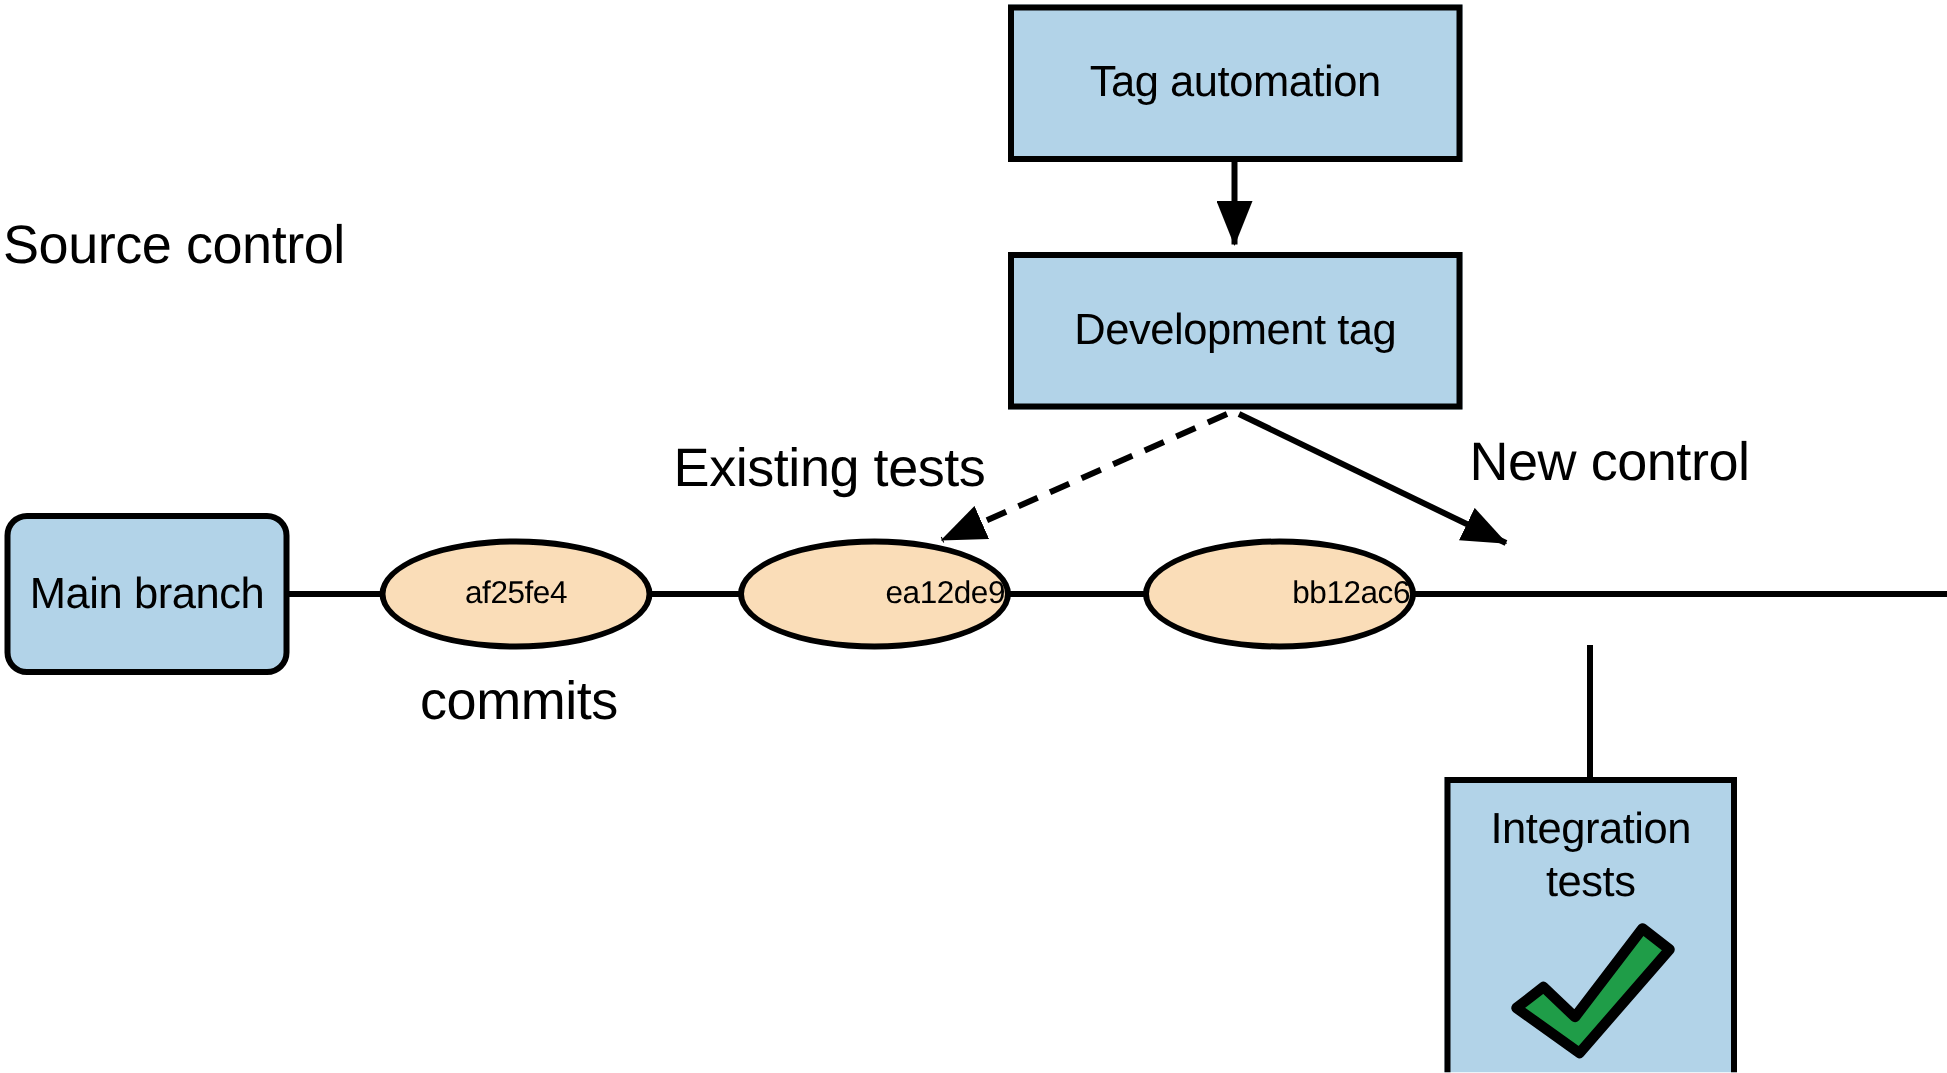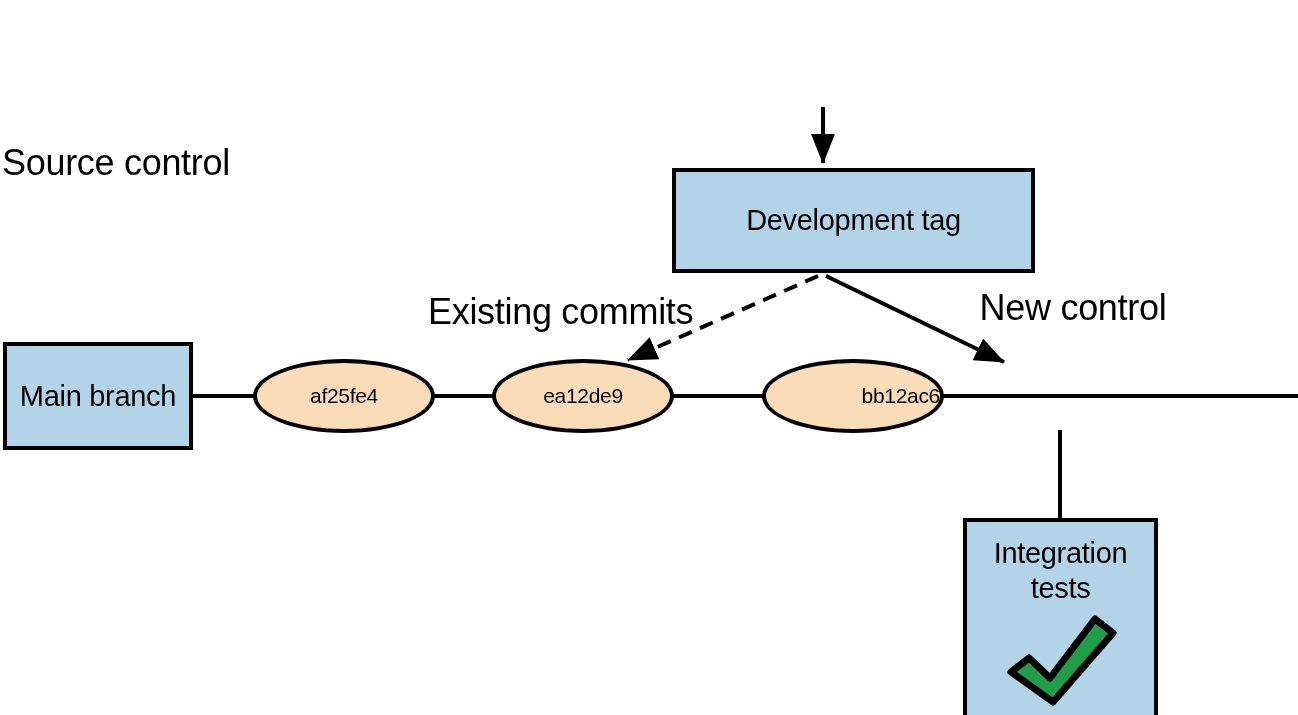--- a/index.html
+++ b/index.html
@@ -70,38 +70,42 @@
 
     <line x1="818" y1="276" x2="628" y2="360" stroke="#000" stroke-width="4" stroke-dasharray="14 9" marker-end="url(#arrow)"></line>
 
     <line x1="826" y1="276" x2="1004" y2="362" stroke="#000" stroke-width="4" marker-end="url(#arrow)"></line>
 
     <line x1="1060" y1="430" x2="1060" y2="520" stroke="#000" stroke-width="4"></line>
   </svg>
 
   <div class="freelabel" style="left:2px;top:142px;">Source control</div>
 
-  <div class="freelabel centerlabel" style="left:428px;top:291px;width:250px;">Existing commits</div>
+  <div class="freelabel centerlabel" style="left:428px;top:291px;width:250px;">Existing tests</div>
 
   <div class="freelabel centerlabel" style="left:958px;top:287px;width:230px;">New control</div>
 
+  <div class="freelabel centerlabel" style="left:246px;top:446px;width:200px;">commits</div>
 
+  <div class="node" style="left:672px;top:3px;width:303px;height:105px;">
+    <span>Tag automation</span>
+  </div>
 
-  <div class="node" style="left:672px;top:168px;width:363px;height:105px;">
+  <div class="node" style="left:672px;top:168px;width:303px;height:105px;">
     <span>Development tag</span>
   </div>
 
-  <div class="node" style="left:3px;top:342px;width:190px;height:108px;">
+  <div class="node" style="left:3px;top:342px;width:190px;height:108px;border-radius:15px;">
     <span>Main branch</span>
   </div>
 
   <div class="commit" style="left:253px;top:359px;">
     <span>af25fe4</span>
   </div>
-  <div class="commit" style="left:492px;top:359px;">
+  <div class="commit" style="left:492px;top:359px;justify-content:flex-end;">
     <span>ea12de9</span>
   </div>
   <div class="commit" style="left:762px;top:359px;justify-content:flex-end;">
     <span>bb12ac6</span>
   </div>
 
   <div class="node" id="integration-tests-box" style="left:963px;top:518px;width:195px;height:250px;">
     <div id="integration-label">Integration tests</div>
     <svg id="check-icon" width="116" height="96" viewBox="0 0 116 96">
       <polygon points="8,60 26,46 47,66 92,7 110,21 50,90" fill="var(--check-green)" stroke="#000" stroke-width="7" stroke-linejoin="round"></polygon>

